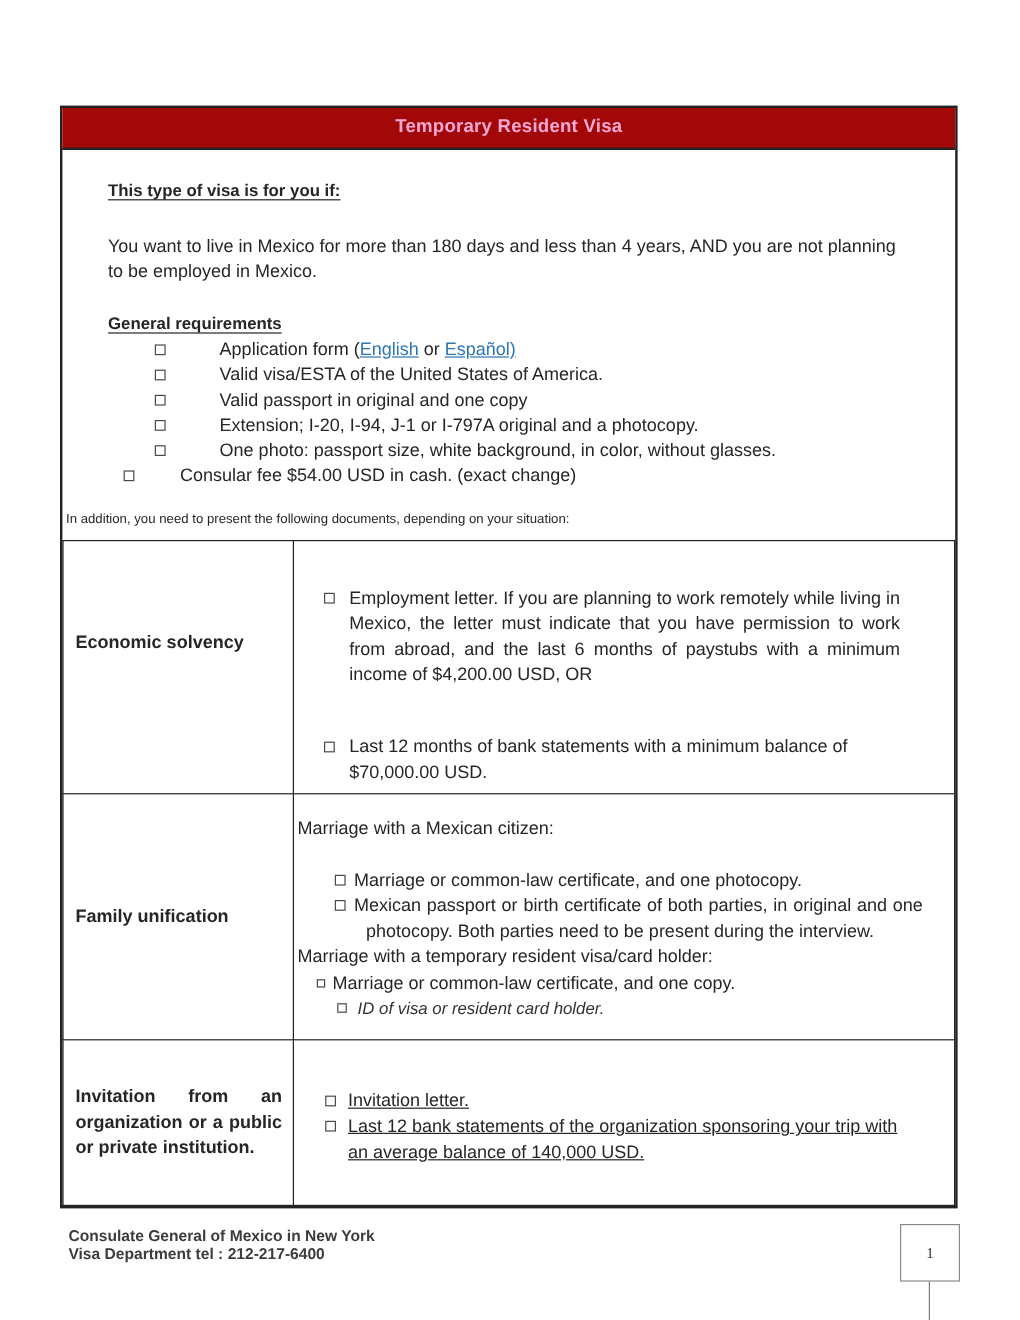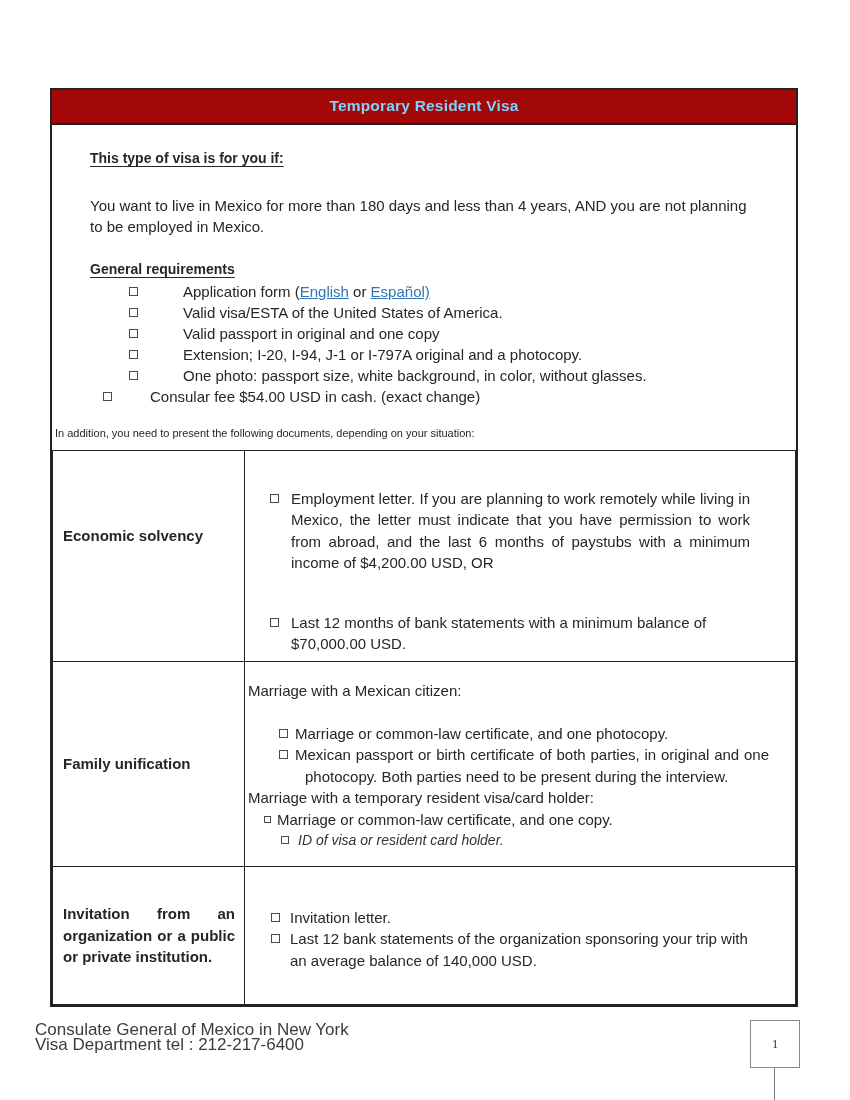--- a/index.html
+++ b/index.html
@@ -6,21 +6,21 @@
   html,body { background:#ffffff; }
   .page {
     position:relative; width:850px; height:1100px; background:#ffffff;
     font-family:"Liberation Sans", sans-serif; color:#262626; overflow:hidden;
   }
   .doc {
     position:absolute; left:50px; top:88px; width:748px;
     border:2px solid #222222; background:#ffffff;
   }
   .bar {
-    background:#A30808; color:#7dd3fc; text-align:center;
+    background:#A30808; color:#f9a8d4; text-align:center;
     font-weight:700; font-size:15.5px; padding:7px 0 8px 0;
     border-bottom:2px solid #222222; letter-spacing:.2px;
   }
   .content { padding:23px 34px 0 38px; font-size:15px; line-height:21px; }
   .heading { font-weight:700; font-size:14px; text-decoration:underline; text-underline-offset:3px; }
   .para { margin-top:26px; }
   .h2 { margin-top:22px; }
   .clist { margin-top:1px; }
   .citem { display:flex; align-items:flex-start; margin-left:39px;gap:28px; }
   .cbox {
@@ -54,25 +54,25 @@
   .fli-first { margin-top:21px; }
   .hang { padding-left:10px; text-indent:-10px; text-align:justify; }
   .fsub { display:flex; align-items:flex-start; margin-left:16px; }
   .fsub .cbox { width:7px; height:7px; border-width:1.3px; margin-top:7px; margin-right:6px; }
   .fsub2 { display:flex; align-items:flex-start; margin-left:33px; font-size:14px; color:#333333;font-style:italic; }
   .fsub2 .cbox { width:8px; height:8px; margin-top:6px; margin-right:9px; }
 
   td.val-inv { height:138px; padding:7px 40px 0 0; }
   .ili { display:flex; align-items:flex-start; margin-left:26px; }
   .ili .cbox { margin-top:6px; margin-right:10px; }
-  .ili .t { flex:1; }
+  .ili .t { flex:1;text-decoration:underline; }
 
   .footer {
-    position:absolute; left:35px; top:1022px;
-    font-size:17px; line-height:15px; color:#3c3c3c;
+    position:absolute; left:57px; top:1022px;
+    font-size:13px; line-height:15px; color:#3c3c3c;font-weight:bold;
   }
   .pagebox {
     position:absolute; left:750px; top:1020px; width:50px; height:48px;
     border:1px solid #8a8a8a; display:flex; align-items:center; justify-content:center;
     font-family:"Liberation Serif", serif; font-size:12.5px; color:#333333; background:#ffffff;
   }
   .pageline { position:absolute; left:774px; top:1068px; width:1px; height:32px; background:#7a7a7a; }
 </style>
 </head>
 <body>

